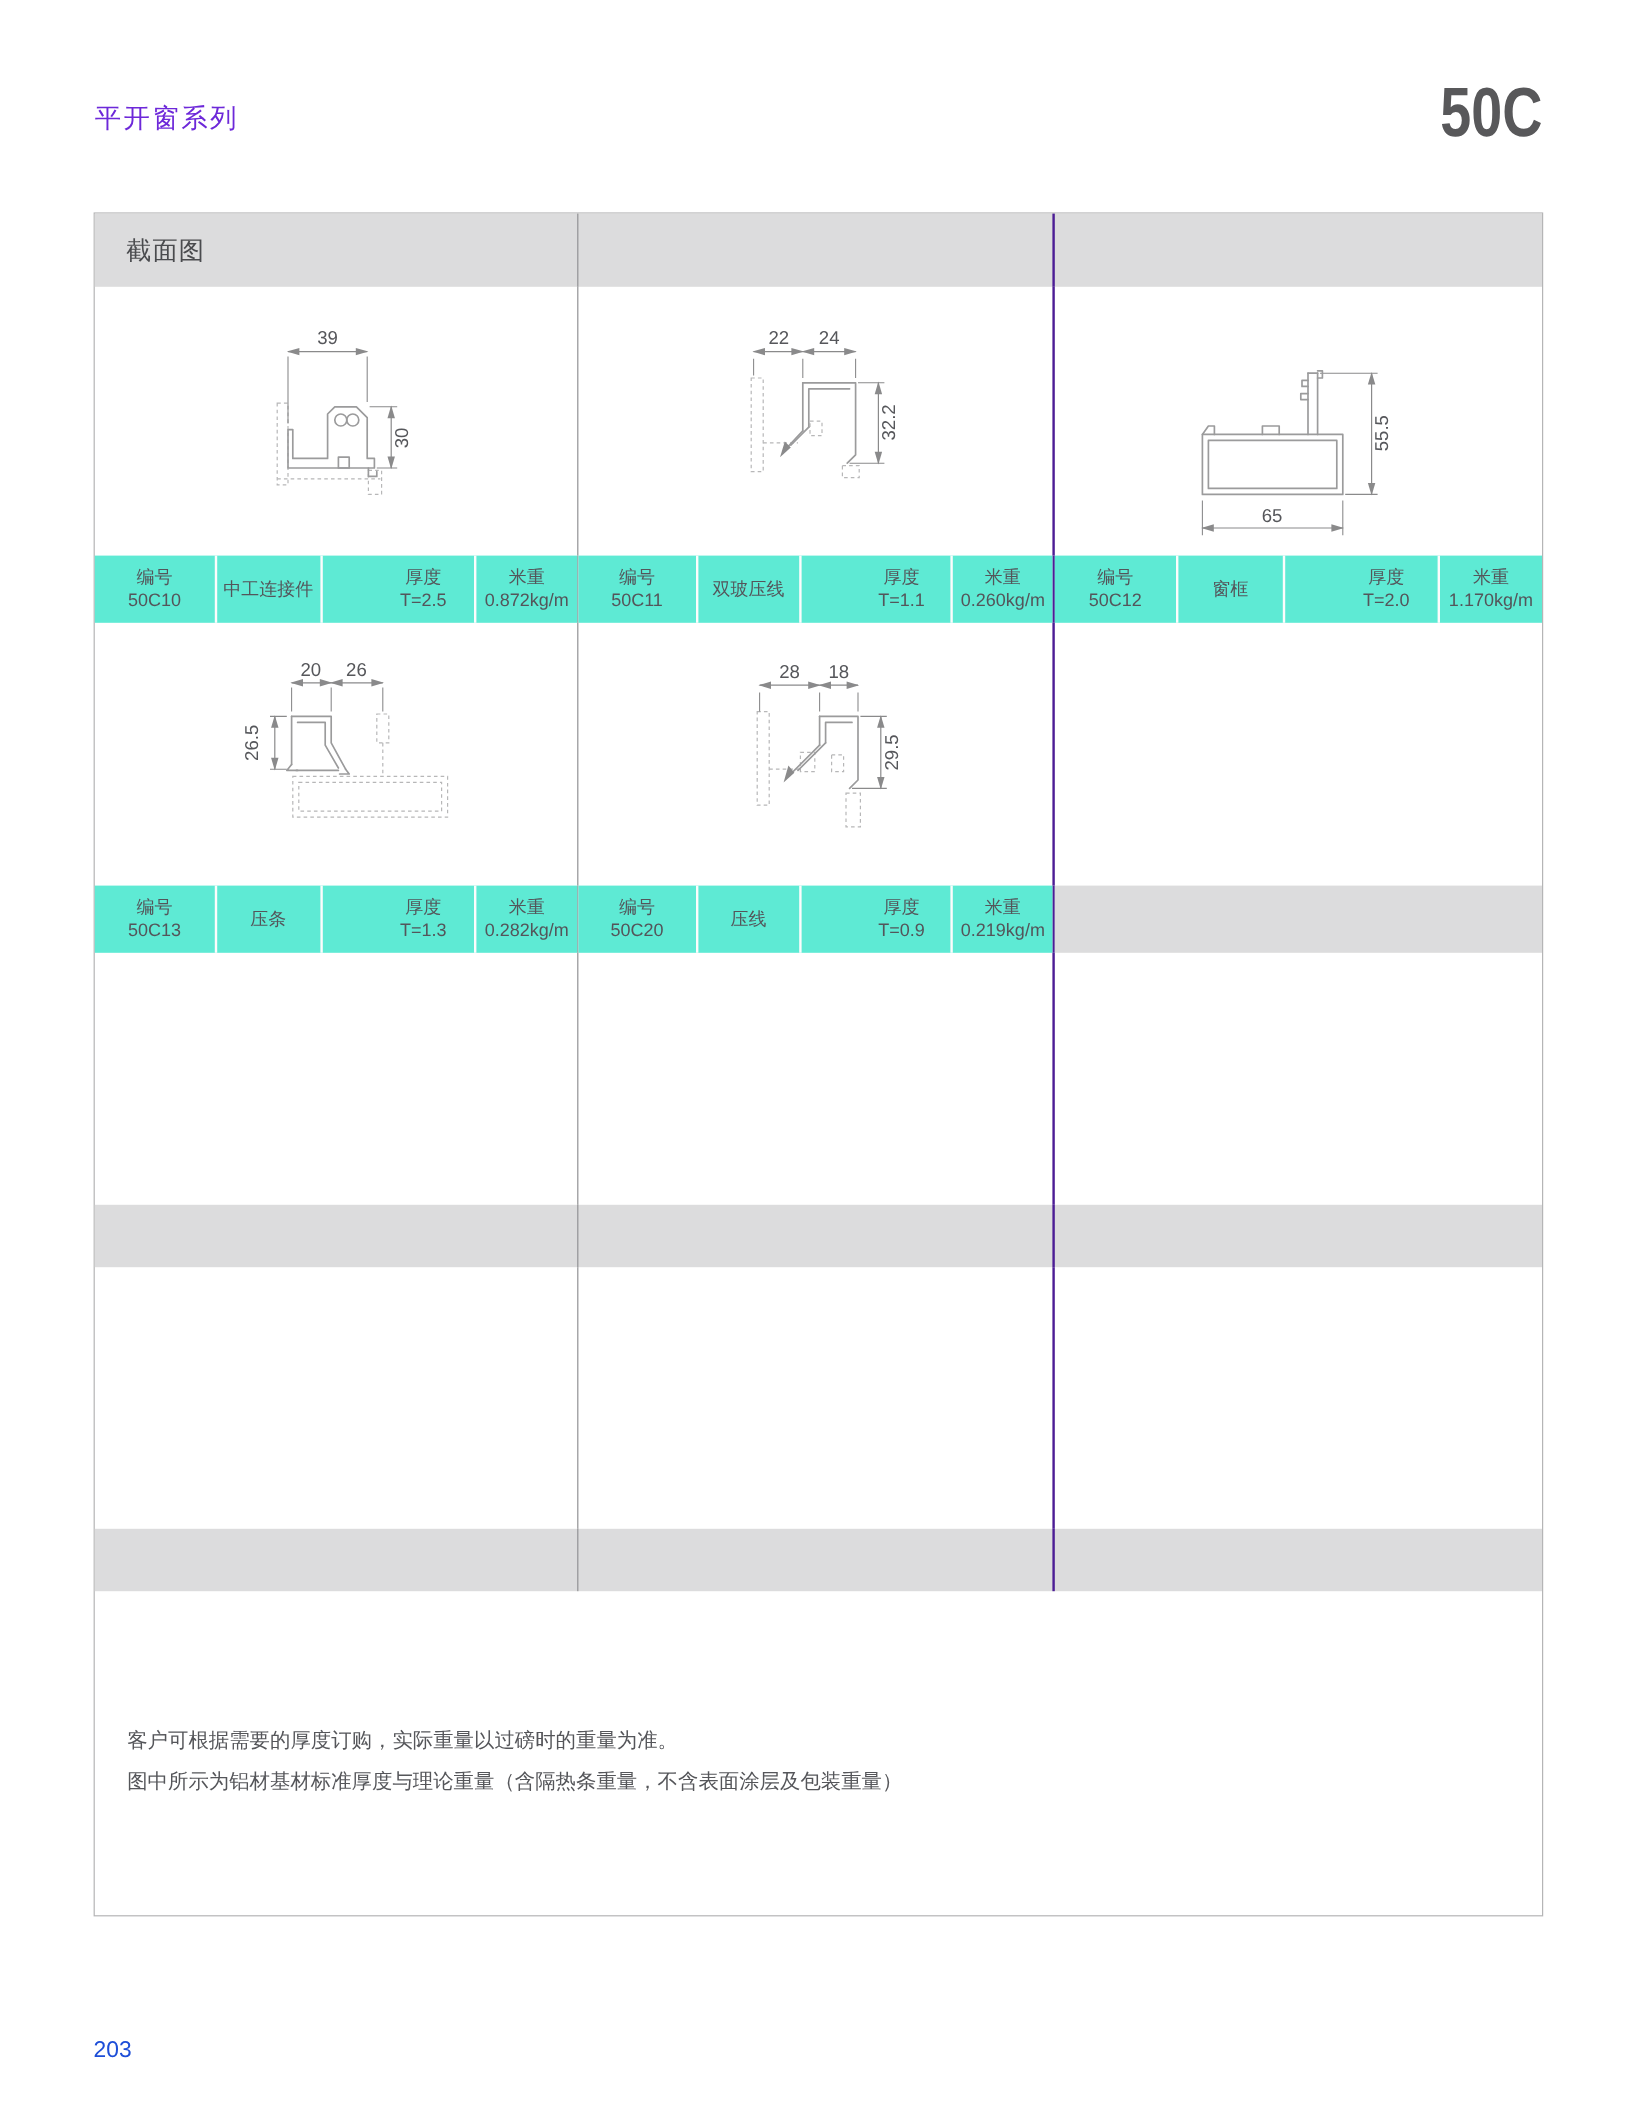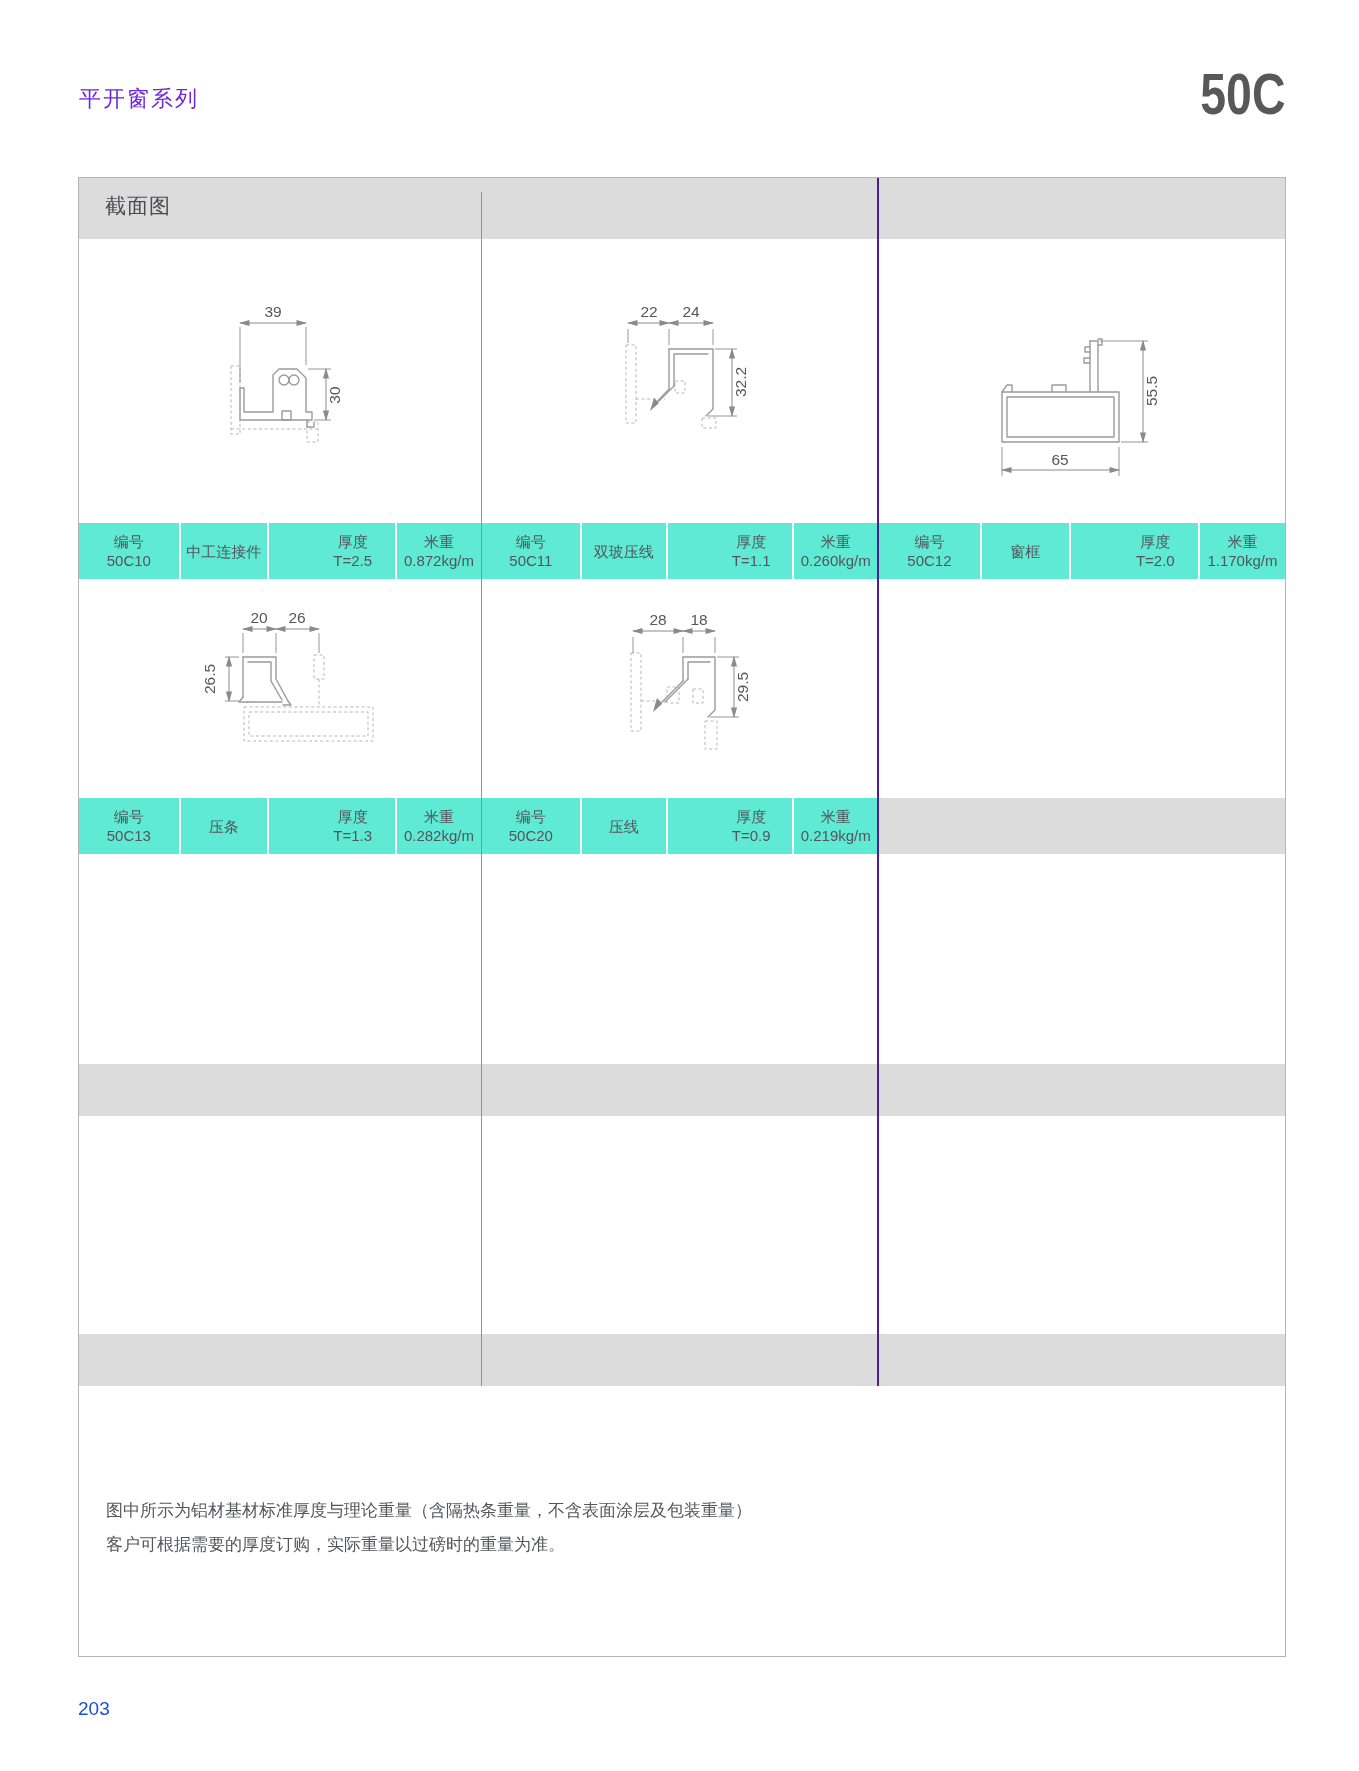--- a/index.html
+++ b/index.html
@@ -11,23 +11,23 @@
   .series-code{position:absolute;right:74px;top:60px;font-size:58px;font-weight:800;
     color:#58585a;transform:scaleX(0.8);transform-origin:100% 50%;letter-spacing:0px;}
 
   .ptable{position:absolute;left:78px;top:177px;width:1206px;border:1px solid #b5b5b6;background:#ffffff;}
   .row{display:flex;width:100%;}
   .col-a{width:403px;border-right:1px solid #929294;box-sizing:border-box;}
   .col-b{width:397px;border-right:2px solid #4c1d95;box-sizing:border-box;}
   .col-c{flex:1;}
   .band{background:#dcdcdd;}
   .r-head{height:61px;}
-  .r-head .col-a{display:flex;margin-top:14px;}
+  .r-head .col-a{display:flex;align-items:center;}
   .table-header-text{font-size:21px;color:#4a4b4e;font-weight:500;padding-left:26px;letter-spacing:1px;}
-  .r-diag1{height:284px;}
+  .r-diag1{height:224px;}
   .r-diag2{height:219px;}
   .r-diag1 .col-a,.r-diag1 .col-b,.r-diag1 .col-c,
   .r-diag2 .col-a,.r-diag2 .col-b,.r-diag2 .col-c{display:flex;align-items:center;justify-content:center;}
   .r-spec{height:56px;}
   .r-sp1{height:210px;}
   .r-band{height:52px;}
   .r-sp2{height:218px;}
   .r-note{height:270px;display:block;}
 
   .cells{display:flex;height:100%;background:#5eead4;}
@@ -359,21 +359,21 @@
       <div class="col-c"></div>
     </div>
     <div class="row band r-band">
       <div class="col-a"></div>
       <div class="col-b"></div>
       <div class="col-c"></div>
     </div>
 
     <div class="row r-note">
       <div class="note-box">
+        <div class="note-line">客户可根据需要的厚度订购，实际重量以过磅时的重量为准。</div>
         <div class="note-line">图中所示为铝材基材标准厚度与理论重量（含隔热条重量，不含表面涂层及包装重量）</div>
-        <div class="note-line">客户可根据需要的厚度订购，实际重量以过磅时的重量为准。</div>
       </div>
     </div>
 
   </div>
 
   <div class="page-number">203</div>
 </div>
 
 </body></html>

